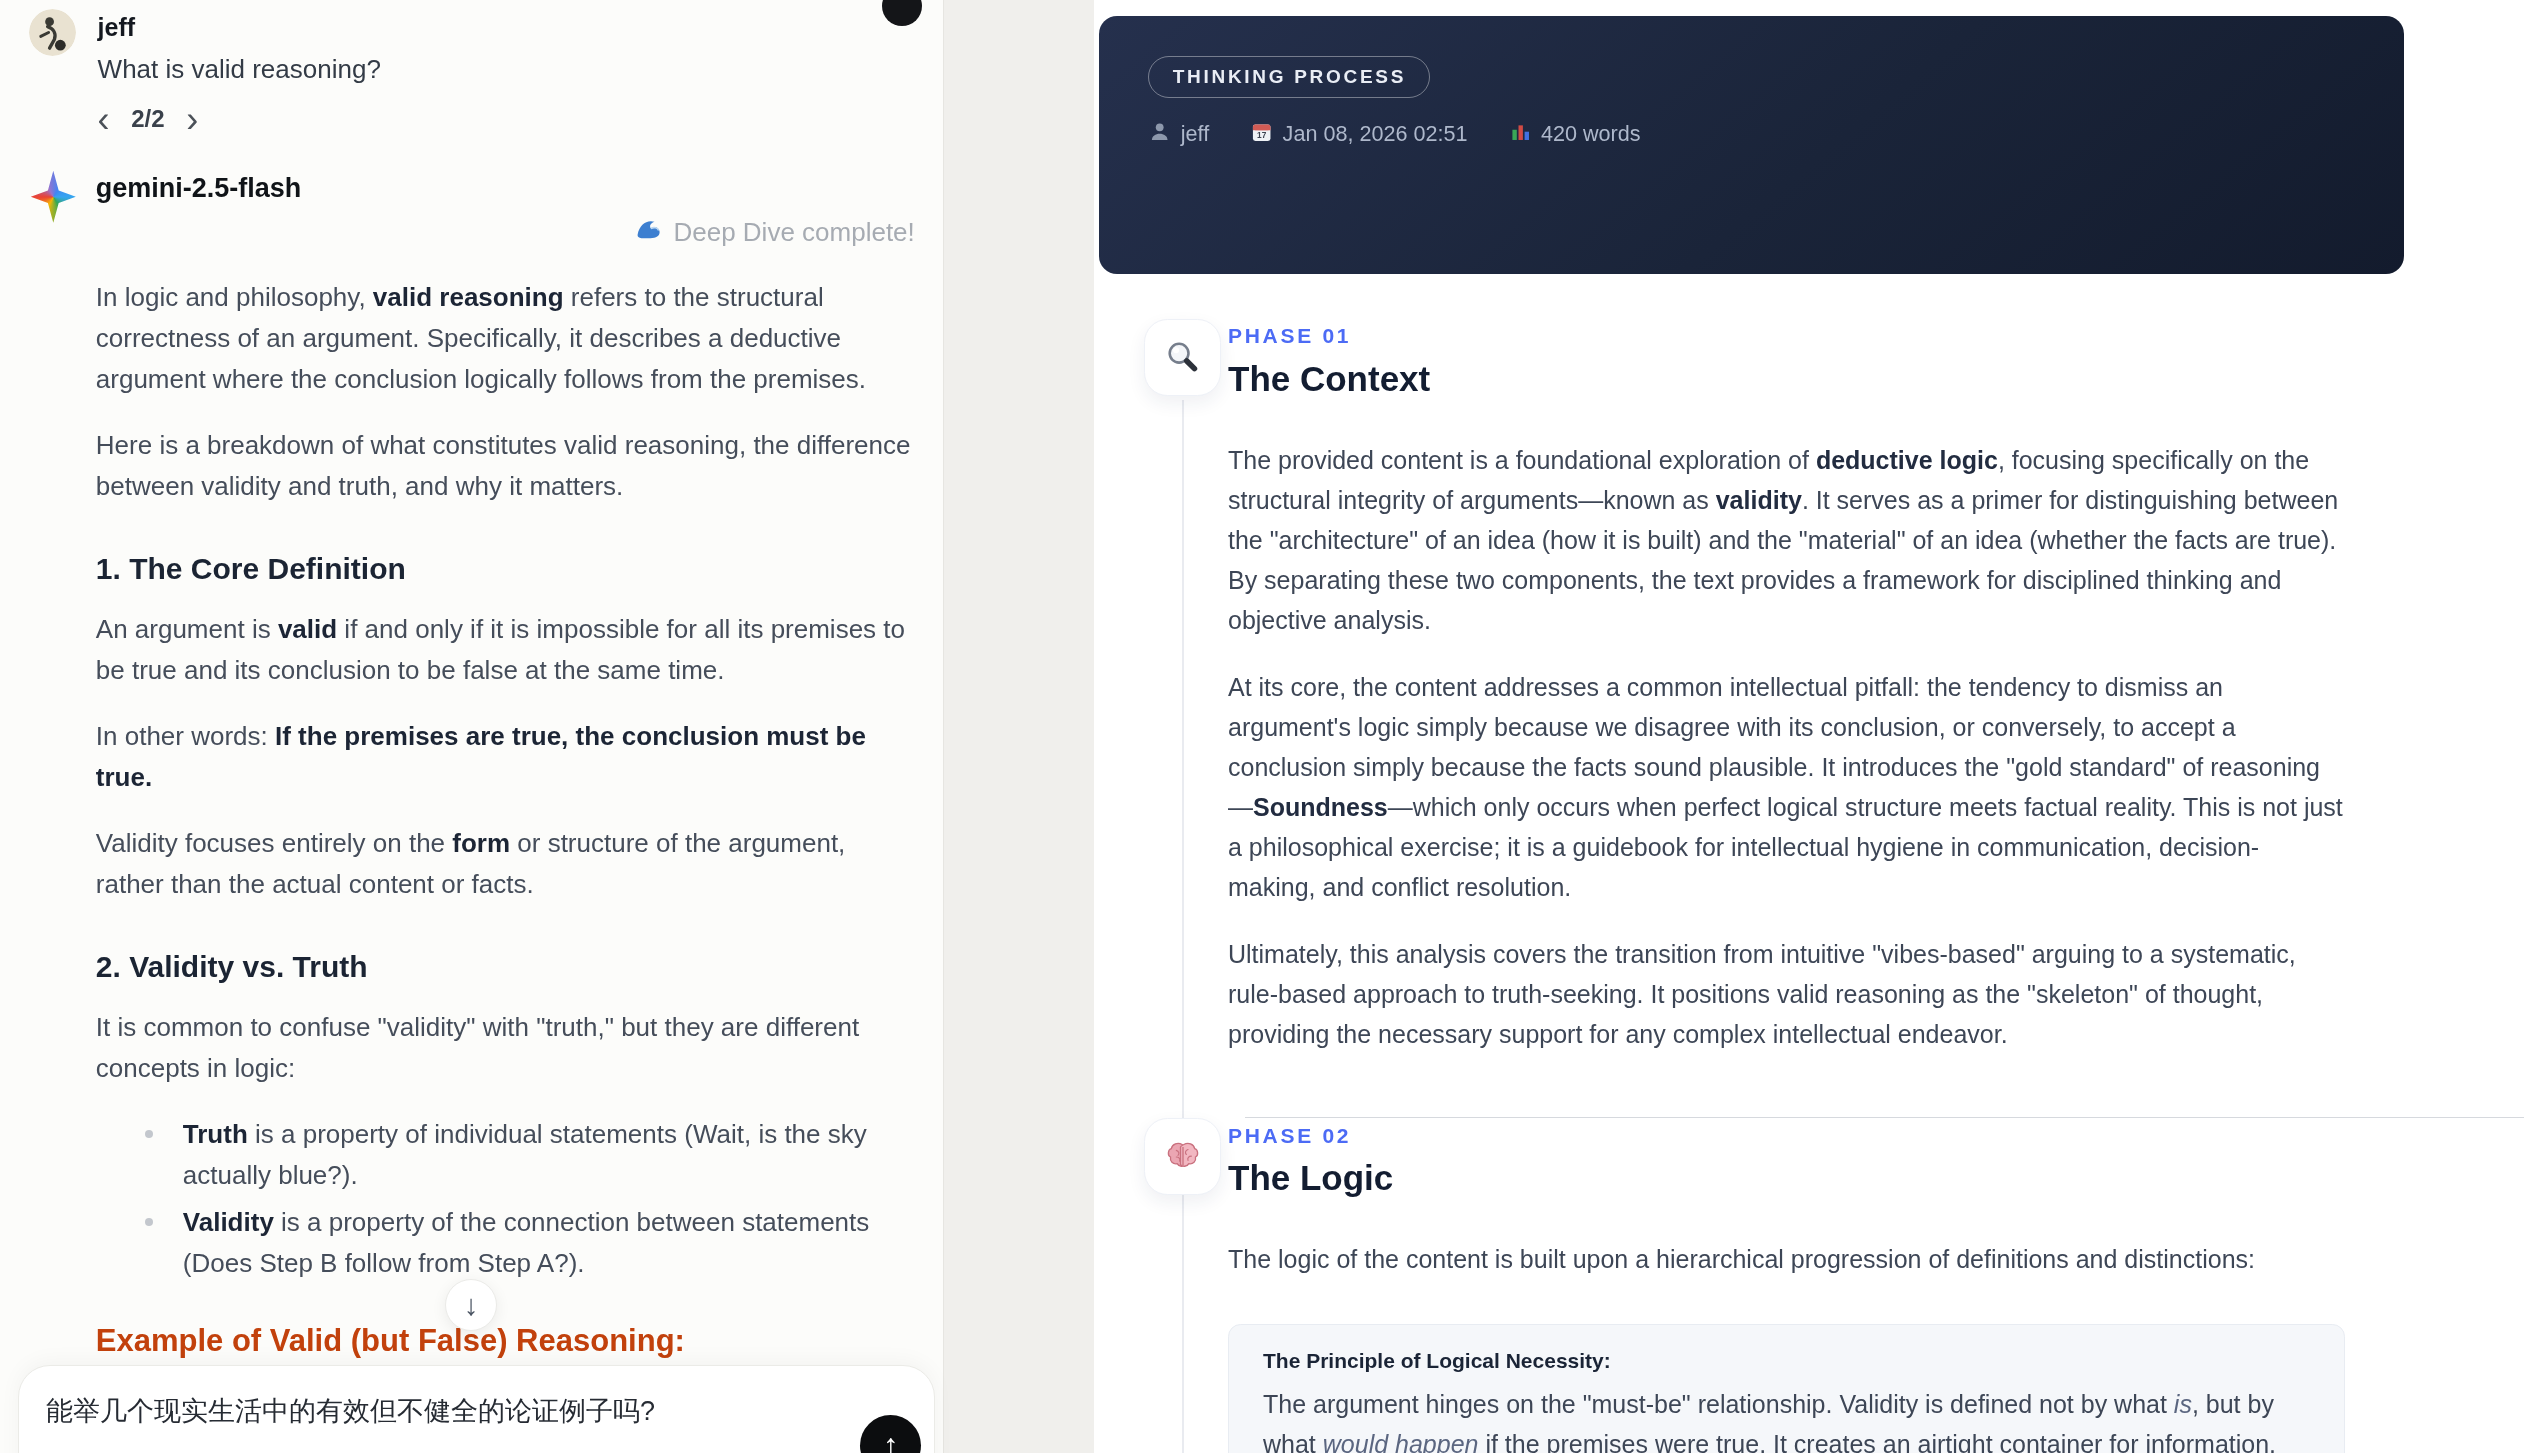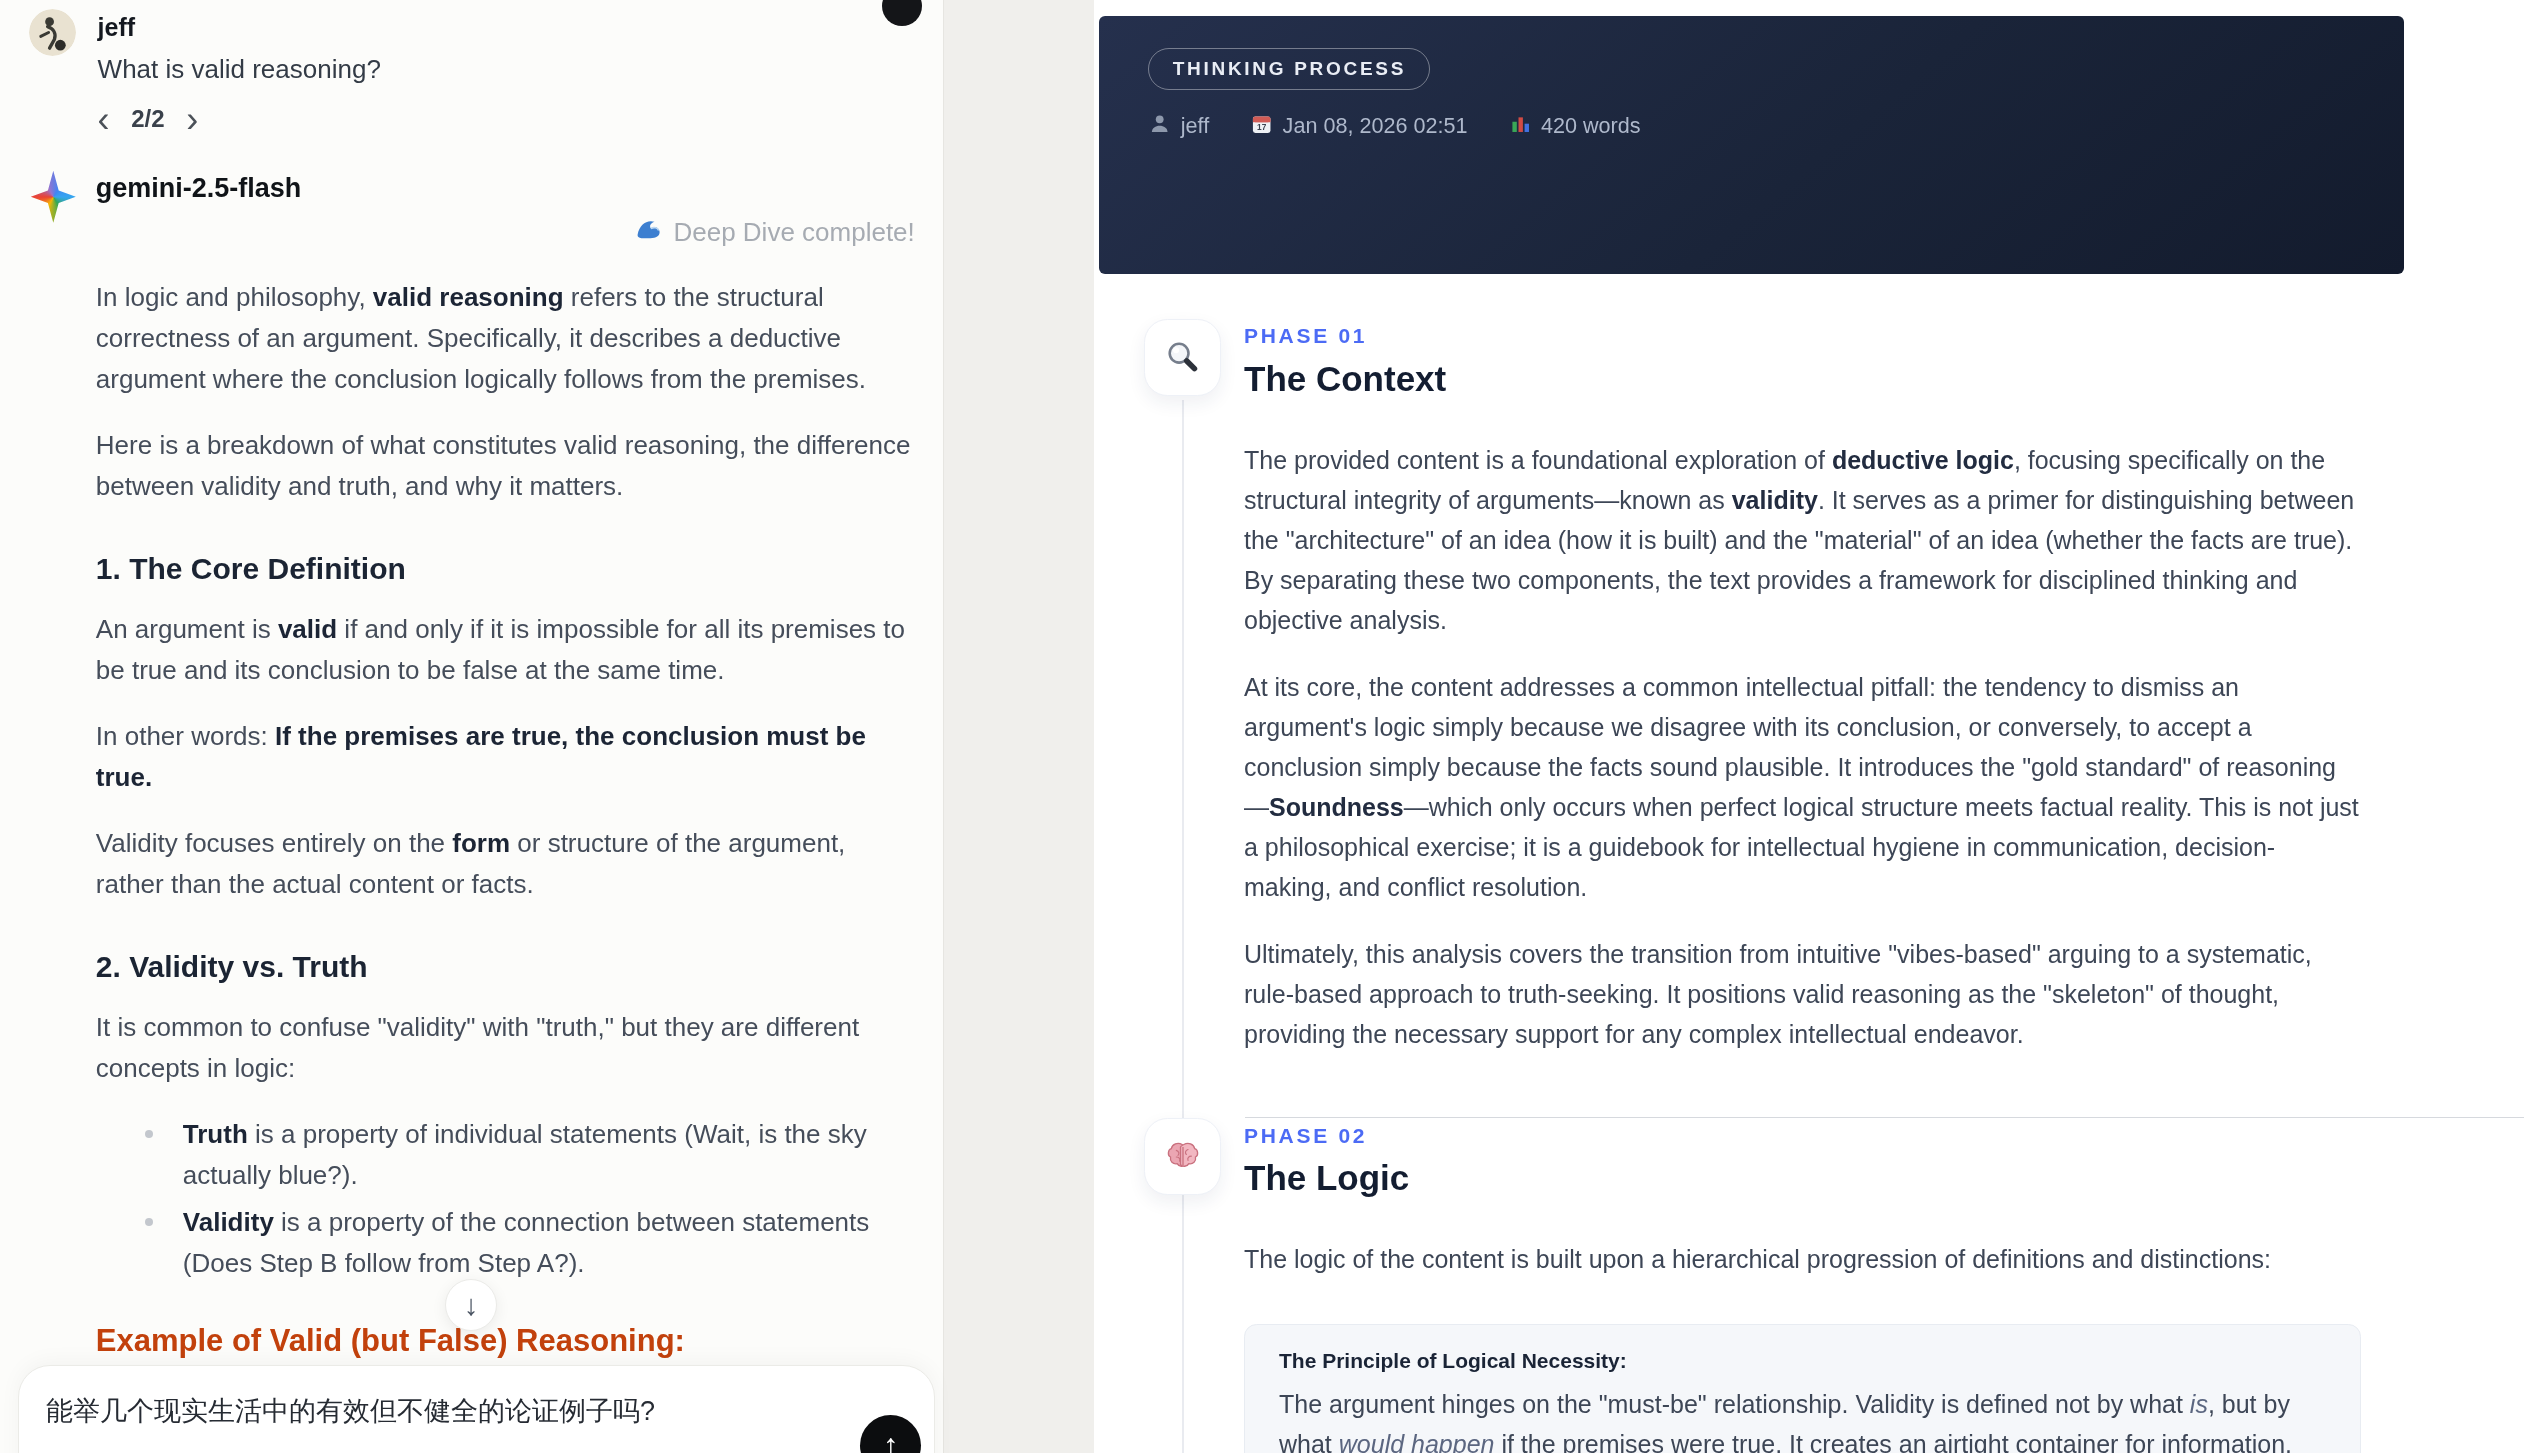--- a/index.html
+++ b/index.html
@@ -61,34 +61,34 @@
   .composer-toolbar{display:flex;align-items:center;gap:25px;padding:21.6px 0 0 23.4px;}
   .tool-icon{display:flex;align-items:center;cursor:pointer;}
   .send-btn{
     position:absolute;right:12.6px;top:49px;width:61px;height:61px;border-radius:50%;
     background:#0c0d0f;color:#fff;display:flex;align-items:center;justify-content:center;
     font-size:32px;font-weight:bold;cursor:pointer;
   }
   
   .doc-panel{position:absolute;left:1094px;top:0;right:0;bottom:0;background:#fff;overflow:hidden;}
   .doc-header{
-    margin:16px 121px 0 5.4px;height:258px;box-sizing:border-box;border-radius:6px;
+    margin:16px 121px 0 5.4px;height:258px;box-sizing:border-box;border-radius:18px;
     background:linear-gradient(140deg,#25304d 0%,#1a2439 55%,#131b2d 100%);
-    padding:32px 0 0 49px;color:#fff;
+    padding:40px 0 0 49px;color:#fff;
   }
   .badge{
     display:inline-block;border:1.8px solid rgba(255,255,255,.38);border-radius:900px;
     padding:9px 23.4px;font-size:19px;font-weight:bold;letter-spacing:2.7px;color:#e9edf5;
   }
   .doc-title{margin:21.6px 0 0;font-size:50px;font-weight:bold;color:#ffffff;}
   .doc-meta{display:flex;gap:41px;margin-top:21.6px;font-size:21.6px;color:#aeb8cb;align-items:center;}
   .meta-item{display:flex;gap:9px;align-items:center;}
   .timeline{position:absolute;left:88px;top:400px;bottom:0;width:1.8px;background:#e9ebf0;z-index:0;}
   .doc-body{position:relative;padding:45px 0 0 50px;z-index:1;}
-  .phase{display:flex;gap:23px;}
+  .phase{display:flex;gap:7px;}
   .phase-icon{
     width:77px;height:77px;box-sizing:border-box;background:#fff;border:1.8px solid #eef1f7;border-radius:23.4px;
     box-shadow:0 7.2px 18px rgba(30,40,80,.07);display:flex;align-items:center;justify-content:center;flex:none;
   }
   .phase-content{width:1117px;padding-top:1.8px;}
   .phase-label{font-size:21px;font-weight:bold;letter-spacing:2.7px;color:#4c6bf5;margin:3.6px 0 10.8px;}
   .phase-title{font-size:35px;font-weight:bold;color:#131d31;margin:0 0 41px;}
   .phase-para{font-size:25px;line-height:40px;color:#3d4656;margin:0 0 27px;}
   .phase-para b{color:#222c40;}
   .phase-divider{border:none;border-top:0.9px solid #d6d9de;margin:36px 0 0;}

